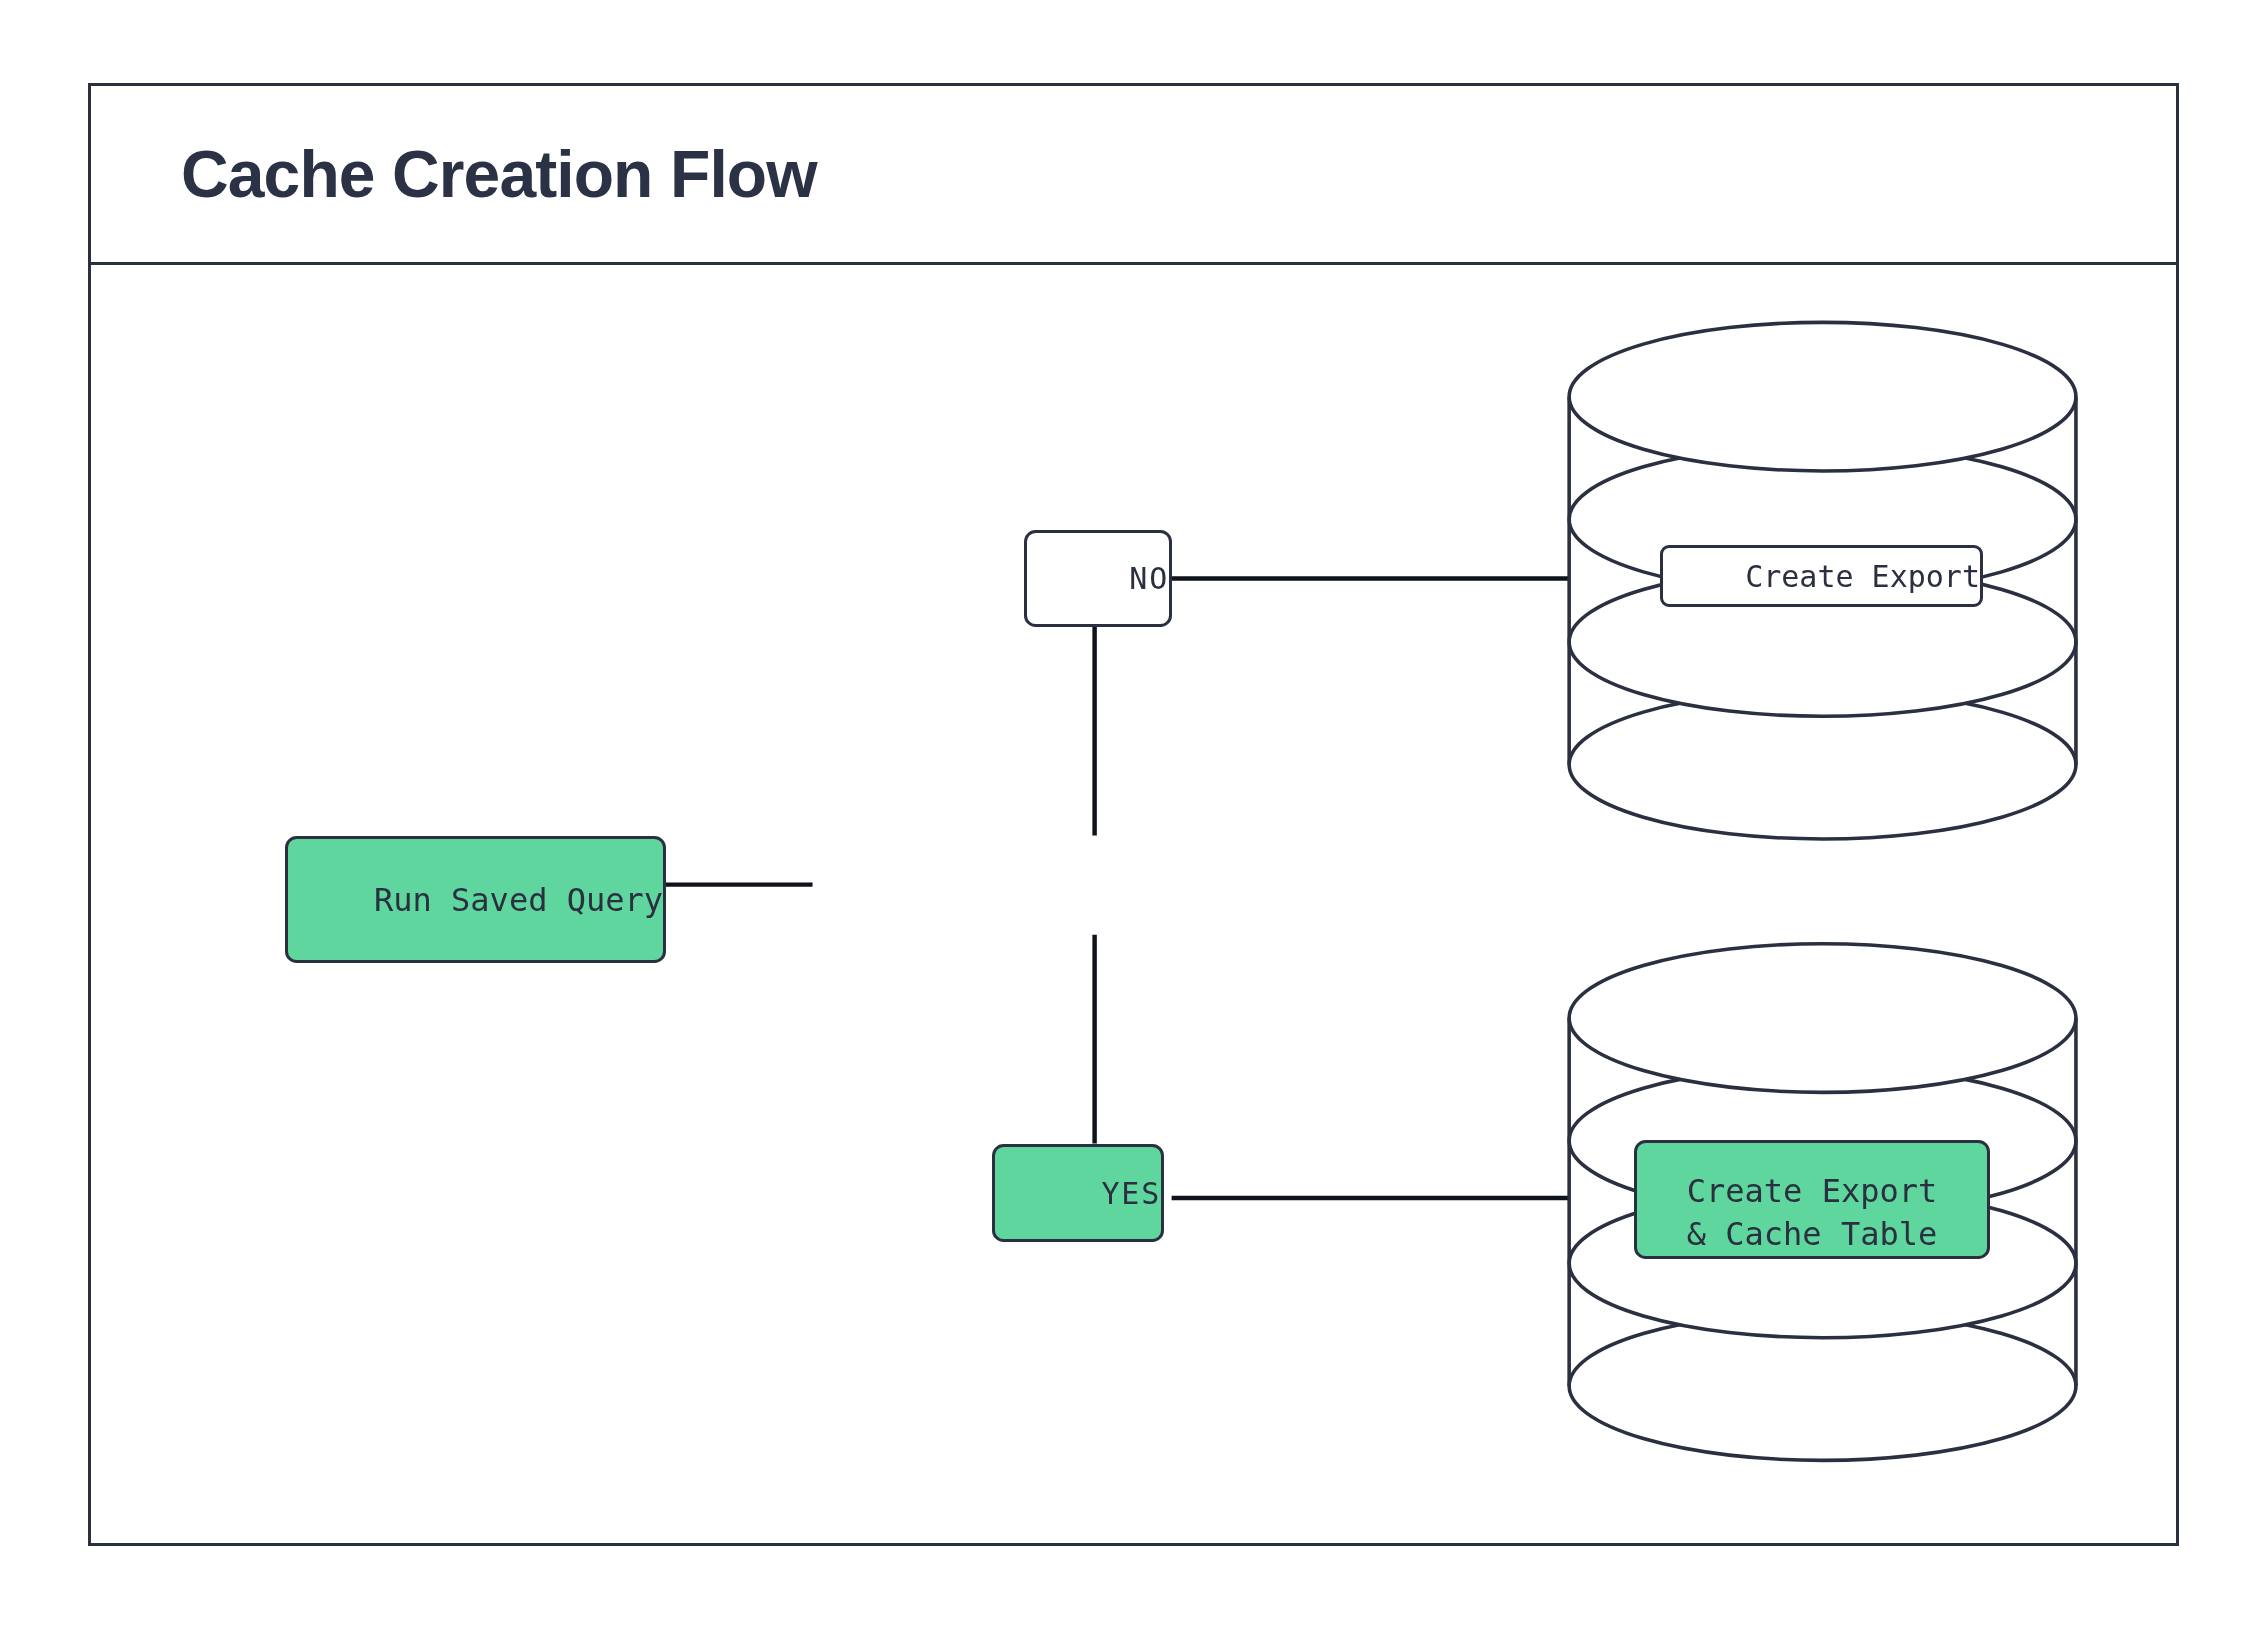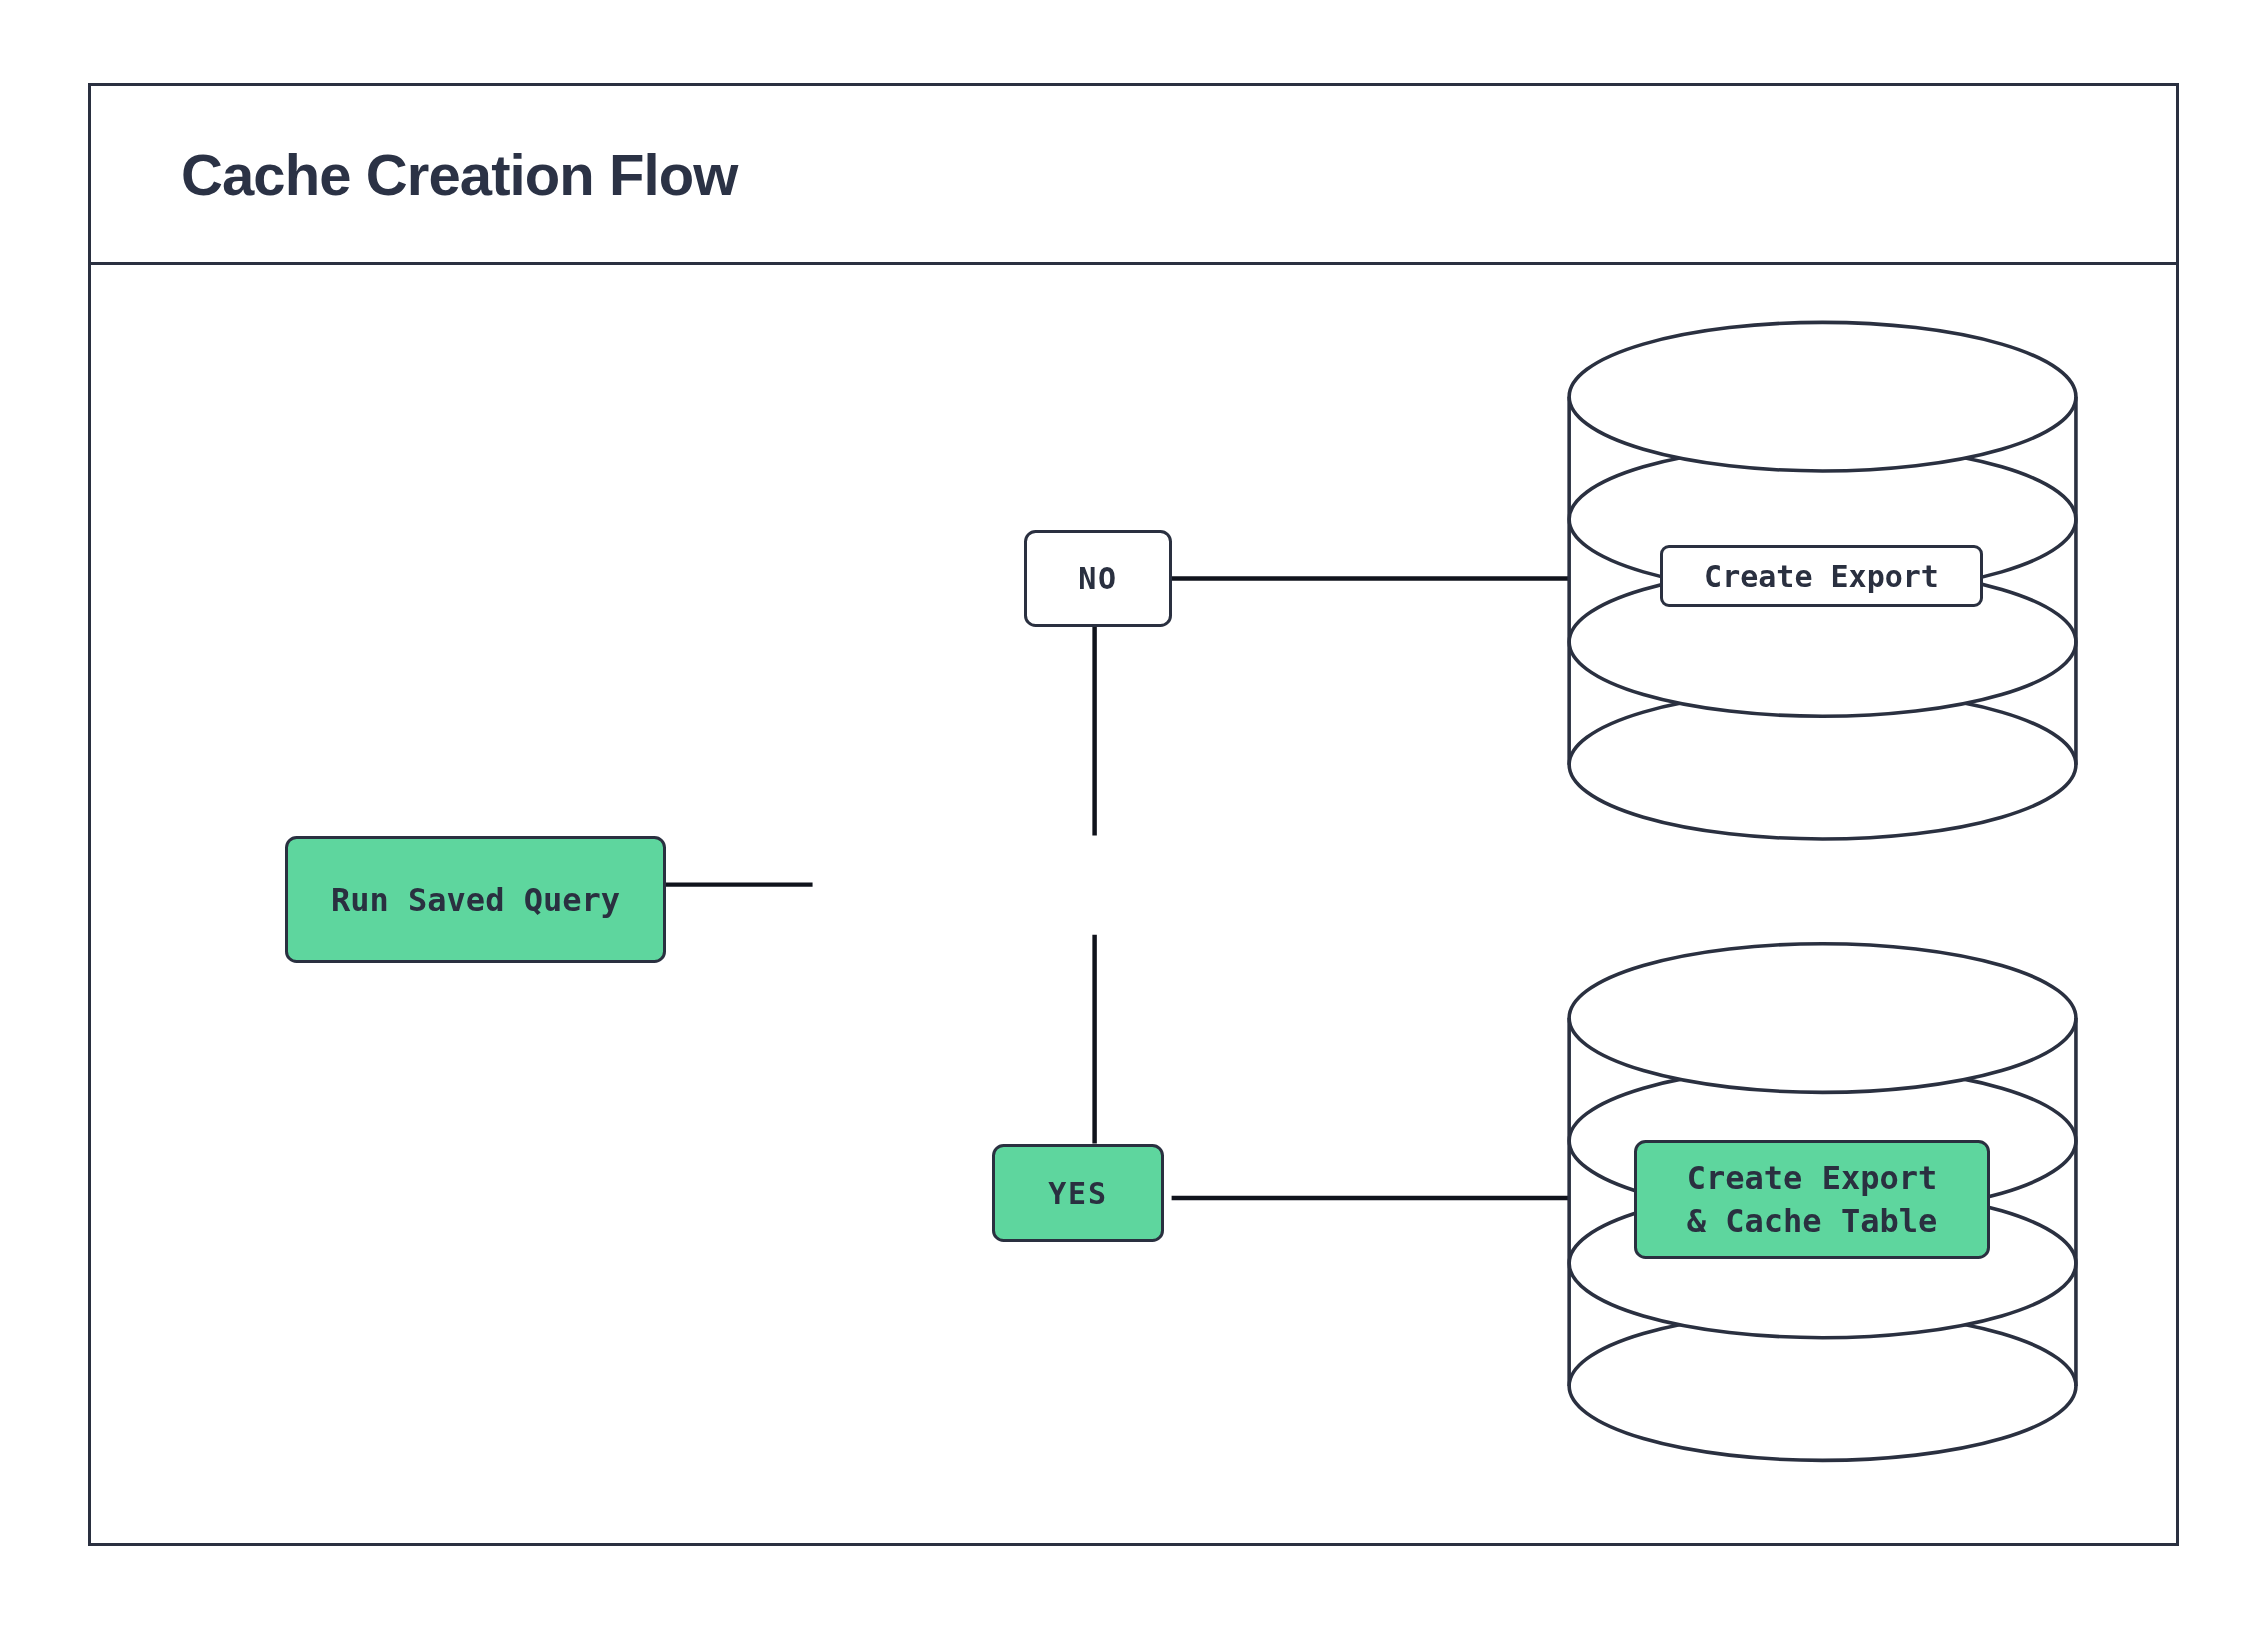--- a/index.html
+++ b/index.html
@@ -13,29 +13,29 @@
     border:3.6px solid #2a3040; box-sizing:border-box; background:transparent;
   }
   .frame-header {
     position:absolute; left:0; top:0; width:100%; height:176px;
     border-bottom:3.6px solid #2a3040; box-sizing:content-box;
     display:flex; align-items:center;
   }
   .page-title {
     margin:0; padding-left:90px;
     font-family:"Liberation Sans", sans-serif;
-    font-weight:bold; font-size:58px; letter-spacing:-0.9px;
+    font-weight:bold; font-size:66px; letter-spacing:-0.9px;
     color:#2b3245;
   }
   svg.layer { position:absolute; left:0; top:0; width:2268px; height:1626px; }
   .node {
     position:absolute; box-sizing:border-box;
-    display:flex; align-items:center; justify-content:center;
+    display:flex; align-items:center; justify-content:flex-end;
     border:3.6px solid #2a3040; border-radius:11.6px;
-    font-size:32px; color:#2a3040; text-align:center;font-weight:bold;
+    font-size:32px; color:#2a3040; text-align:center;
   }
   .node.green { background:#5ed69e; }
   .node.white { background:#ffffff; }
   .node.dark  { background:#262c3d; border:none; color:#ebedef; }
   .node.small { font-size:30px; letter-spacing:1.8px; }
   .node.lines { flex-direction:column; line-height:43px; }
   .cyl-label-white { border-radius:9px; }
 </style>
 </head>
 <body>

